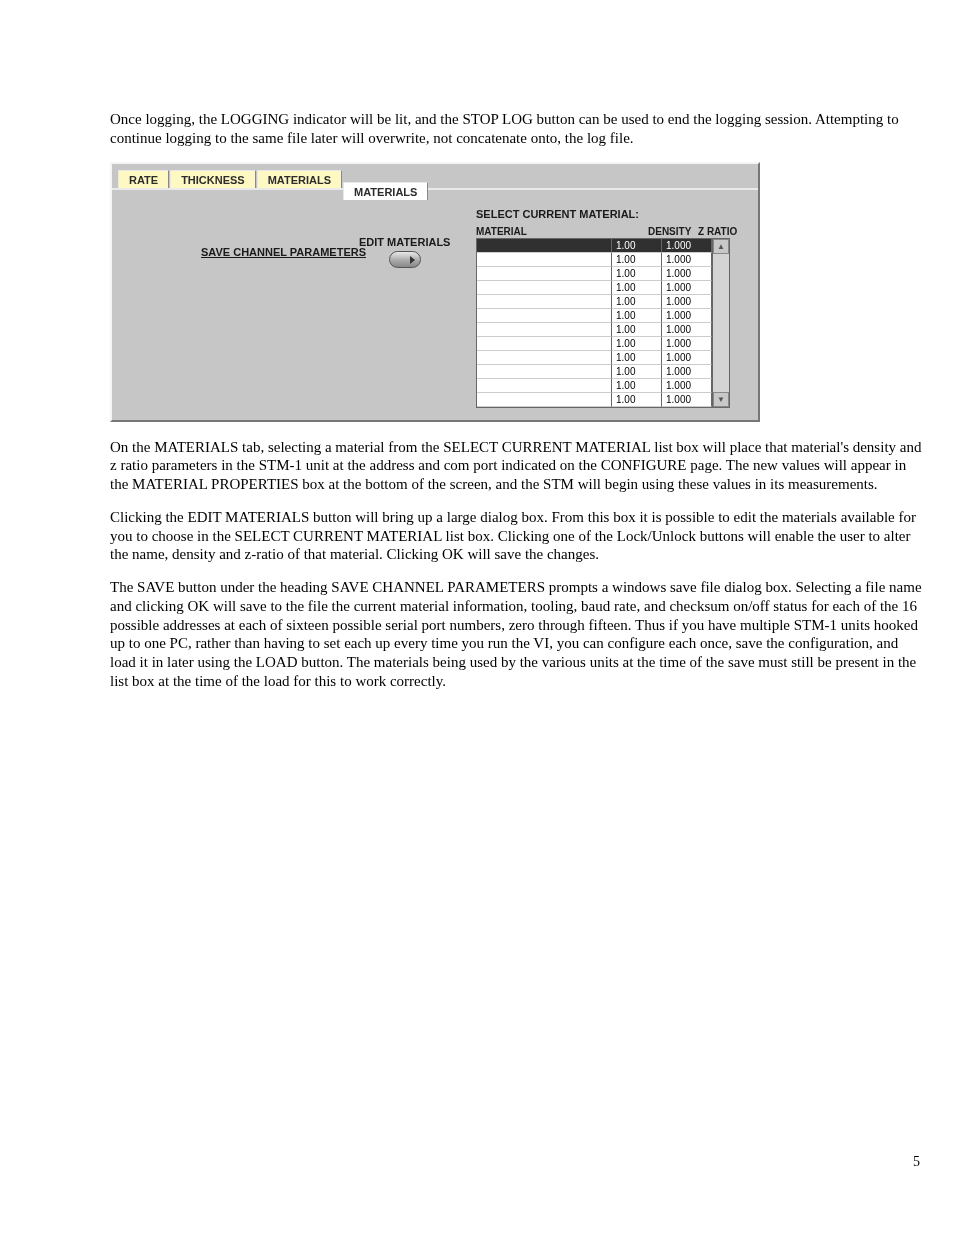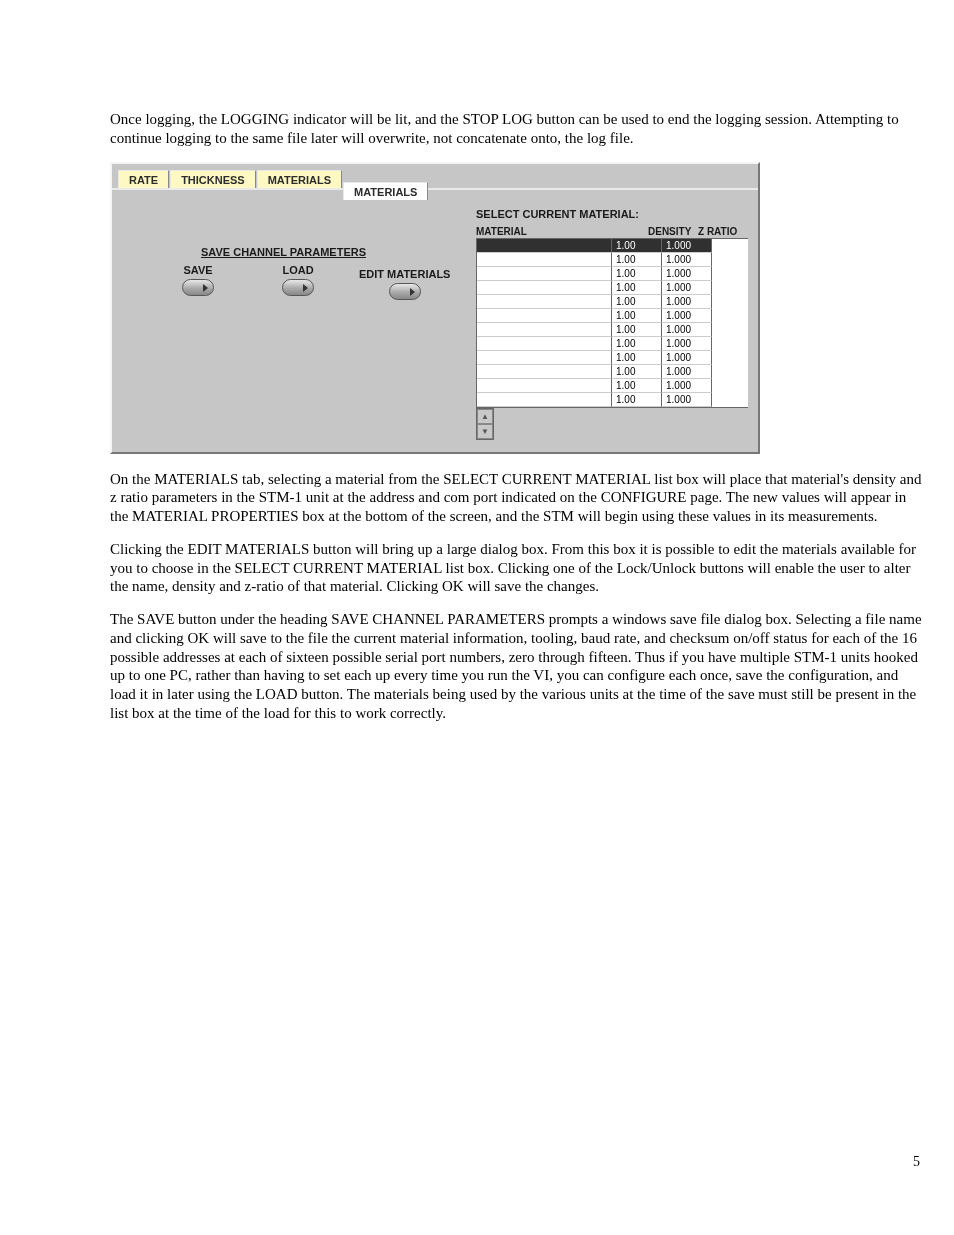--- a/index.html
+++ b/index.html
@@ -117,21 +117,20 @@
   }
   .tblhead{
     display:flex; font-weight:bold; font-size:10px;
     margin-bottom:1px;
   }
   .c-mat{width:124px;}
   .c-den{width:50px; text-align:left;padding-left:48px;}
   .c-zr{width:50px; text-align:left;}
   .tblwrap{
     display:flex;
-    flex-direction:column;
   }
   .tbl{
     border:1px solid #666;
     border-right:none;
   }
   .row{
     display:flex; height:14px; line-height:14px;
     font-size:10px; font-weight:normal;
     background:#fff;
   }
@@ -177,30 +176,20 @@
 <div class="panel">
   <div class="tabs">
     <div class="tab">RATE</div>
     <div class="tab">THICKNESS</div>
     <div class="tab">MATERIALS</div>
     <div class="tab active">MATERIALS</div>
   </div>
   <div class="panel-body">
     <div class="leftpane">
       <div class="scp-head">SAVE CHANNEL PARAMETERS</div>
-      <div class="btnrow">
-        <div class="btncol">
-          <div class="lbl">SAVE</div>
-          <div class="oval"></div>
-        </div>
-        <div class="btncol">
-          <div class="lbl">LOAD</div>
-          <div class="oval"></div>
-        </div>
-      </div>
       <div class="editmat">
         <div class="lbl">EDIT MATERIALS</div>
         <div class="oval"></div>
       </div>
     </div>
     <div class="rightpane">
       <div class="scm-title">SELECT CURRENT MATERIAL:</div>
       <div class="tblhead">
         <div class="c-mat">MATERIAL</div>
         <div class="c-den">DENSITY</div>

